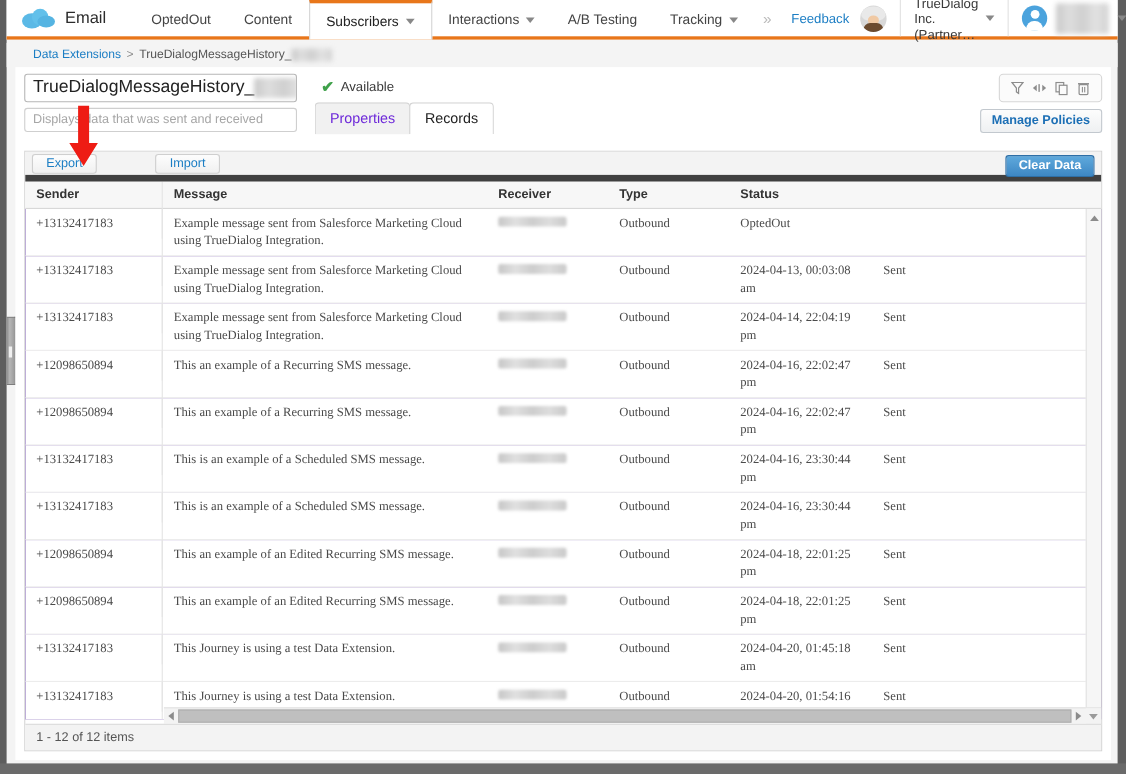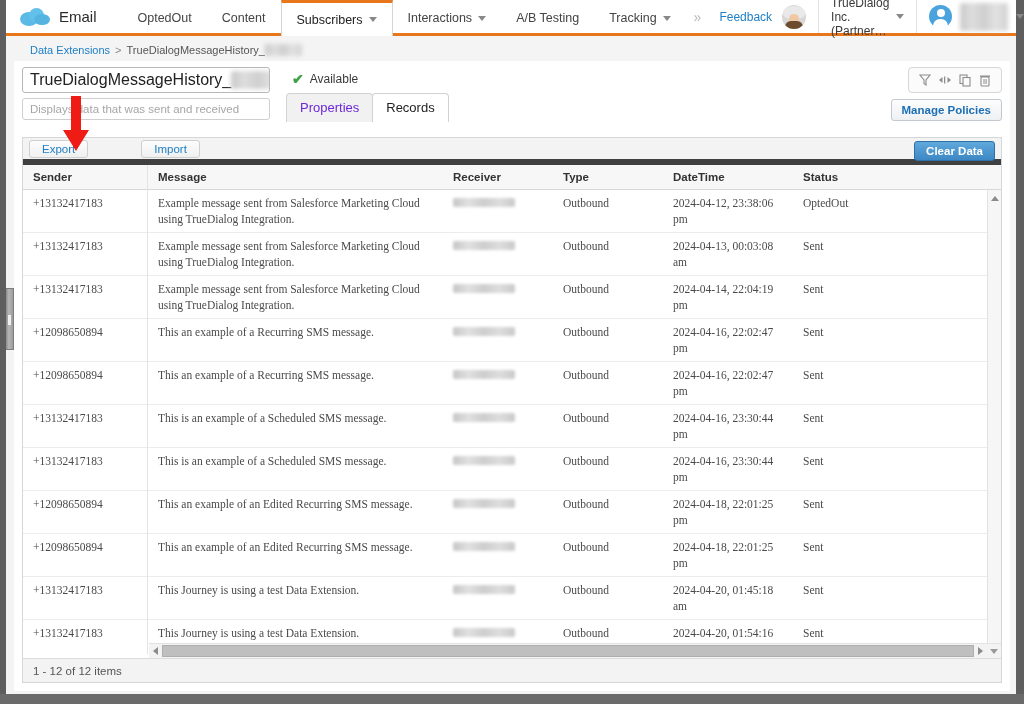--- a/index.html
+++ b/index.html
@@ -387,33 +387,31 @@
         <div class="gt-btn">Export</div>
         <div class="gt-btn">Import</div>
         <div class="clear-data-btn">Clear Data</div>
       </div>
 
       <div class="grid-head">
         <div class="cell c-sender">Sender</div>
         <div class="cell c-message">Message</div>
         <div class="cell c-receiver">Receiver</div>
         <div class="cell c-type">Type</div>
-        <div class="cell c-date">DateTime</div>
         <div class="cell c-status">Status</div>
       </div>
 
       <div class="grid-body">
         <div class="filler-col"></div>
         <div id="rows-host">
             <div class="grid-row">
               <div class="cell c-sender">+13132417183</div>
               <div class="cell c-message">Example message sent from Salesforce Marketing Cloud using TrueDialog Integration.</div>
               <div class="cell c-receiver"><span class="recv-blur"></span></div>
               <div class="cell c-type">Outbound</div>
-              <div class="cell c-date">2024-04-12, 23:38:06 pm</div>
               <div class="cell c-status">OptedOut</div>
             </div>
             <div class="grid-row">
               <div class="cell c-sender">+13132417183</div>
               <div class="cell c-message">Example message sent from Salesforce Marketing Cloud using TrueDialog Integration.</div>
               <div class="cell c-receiver"><span class="recv-blur"></span></div>
               <div class="cell c-type">Outbound</div>
               <div class="cell c-date">2024-04-13, 00:03:08 am</div>
               <div class="cell c-status">Sent</div>
             </div>

